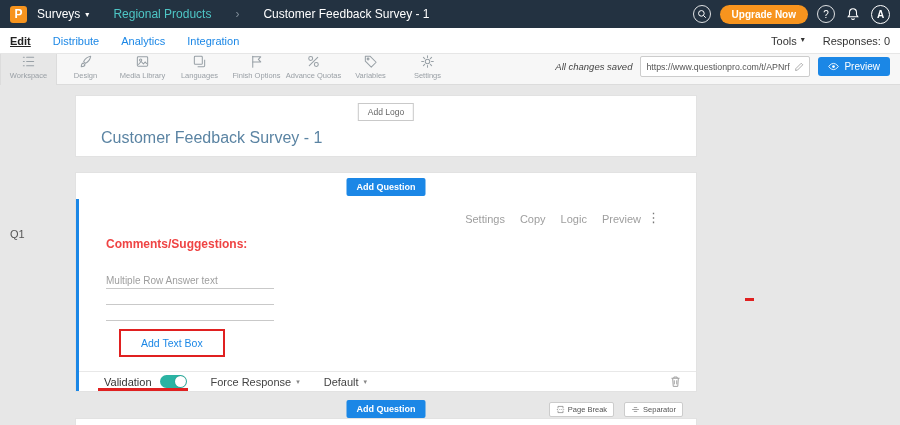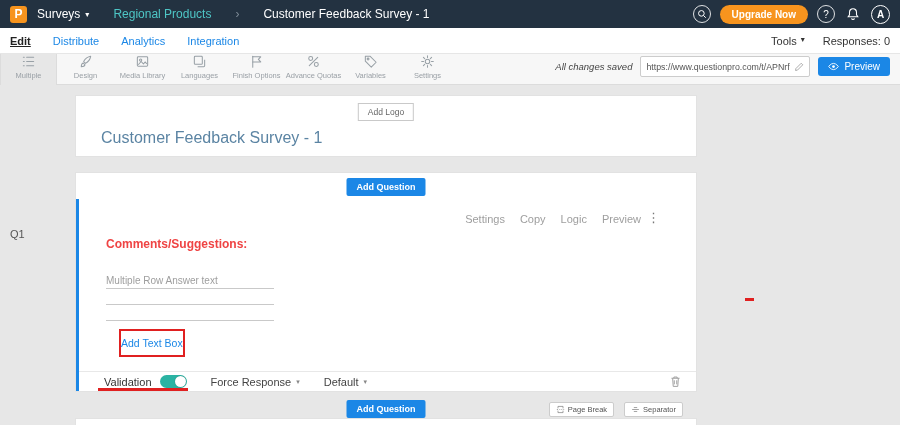--- a/index.html
+++ b/index.html
@@ -49,21 +49,21 @@
   .card2{position:absolute;left:75px;top:172px;width:622px;height:220px;background:#fff;border:1px solid #e2e2e2}
   .addq{background:#1b87e6;color:#fff;border:none;border-radius:2px;font-size:9px;font-weight:bold;padding:4px 10px;cursor:pointer}
   .addq-top{position:absolute;left:50%;transform:translateX(-50%);top:5px}
   .qblock{position:absolute;left:0;top:26px;right:0;bottom:0;border-left:3px solid #1b87e6}
   .qactions{position:absolute;top:14px;right:55px;display:flex;gap:15px;font-size:11px;color:#9e9e9e}
   .qactions span{cursor:pointer}
   .kebab{position:absolute;top:11px;right:36px;font-size:13px;color:#777;cursor:pointer}
   .qtext{position:absolute;left:27px;top:38px;font-size:12px;font-weight:bold;color:#ef4444;cursor:text}
   .answer-lines{position:absolute;left:27px;top:74px;width:168px}
   .ans-line{height:16px;border-bottom:1px solid #c9c9c9;font-size:10px;color:#9e9e9e;display:flex;align-items:flex-end;padding-bottom:2px}
-  .red-box{position:absolute;left:40px;top:130px;border:2px solid #e02020;padding:6px 0}
+  .red-box{position:absolute;left:40px;top:130px;border:2px solid #e02020;padding:6px 20px}
   .add-textbox{font-size:10.5px;color:#1b87e6;cursor:pointer;white-space:nowrap}
   .qfooter{position:absolute;left:0;right:0;bottom:0;height:20px;display:flex;align-items:center;padding:0 14px 0 25px;border-top:1px solid #e8e8e8}
   .validation-label{font-size:11px;color:#333}
   .toggle{width:27px;height:13px;background:#2bb3a3;border-radius:7px;position:relative;margin-left:8px;cursor:pointer}
   .toggle::after{content:"";position:absolute;right:1px;top:1px;width:11px;height:11px;background:#fff;border-radius:50%;box-shadow:0 0 1px rgba(0,0,0,.4)}
   .dd{display:flex;align-items:center;gap:5px;font-size:11px;color:#444;margin-left:24px;cursor:pointer}
   .dd .caret{color:#888;font-size:7px}
   .trash{margin-left:auto;cursor:pointer;display:flex}
   .red-underline{position:absolute;left:19px;top:189px;width:90px;height:2.5px;background:#e02020}
   .red-dash{position:absolute;left:745px;top:298px;width:9px;height:3px;background:#e02020}
@@ -121,21 +121,21 @@
   </div>
 </nav>
 
 <div class="toolbar">
   <div class="tb-item active">
     <span class="tb-icon">
         <svg width="15" height="15" viewBox="0 0 16 16" fill="none" stroke="#98a0a6" stroke-width="1.1" stroke-linecap="round">
           <path d="M2.5 3.5h1M6 3.5h7.5M2.5 8h1M6 8h7.5M2.5 12.5h1M6 12.5h7.5"></path>
         </svg>
       </span>
-    <span class="tb-label">Multiple</span>
+    <span class="tb-label">Workspace</span>
   </div>
   <div class="tb-item">
     <span class="tb-icon">
         <svg width="15" height="15" viewBox="0 0 16 16" fill="none" stroke="#98a0a6" stroke-width="1.1" stroke-linecap="round" stroke-linejoin="round">
           <path d="M13.5 2.5c-3 .5-6 3-7.5 5.5l2 2c2.5-1.5 5-4.5 5.5-7.5z"></path>
           <path d="M5.5 9.5c-1.5.5-2 2-2 4 2 0 3.5-.5 4-2z"></path>
         </svg>
       </span>
     <span class="tb-label">Design</span>
   </div>

